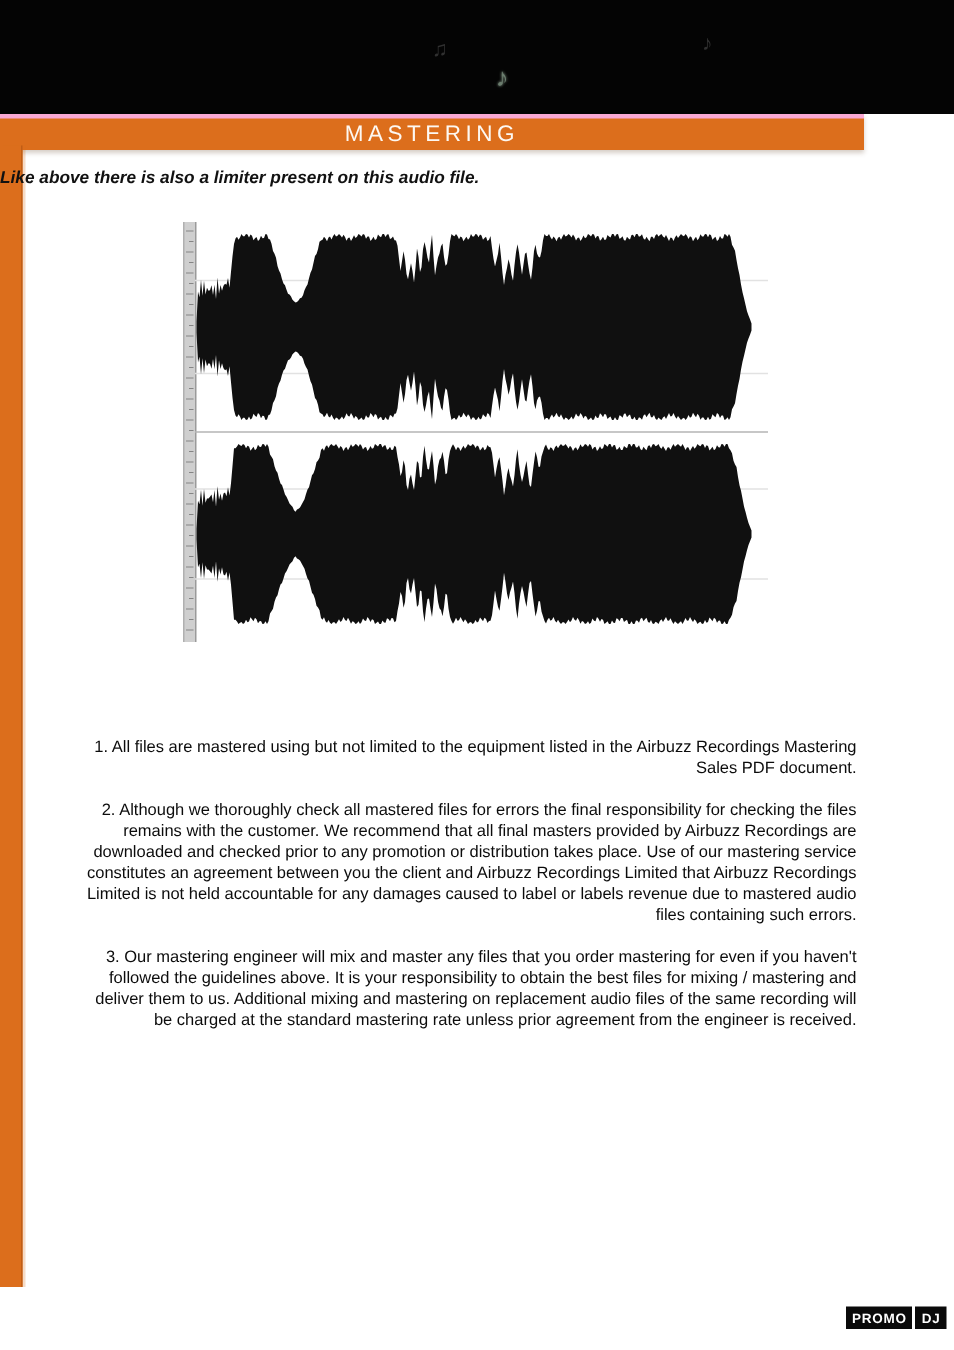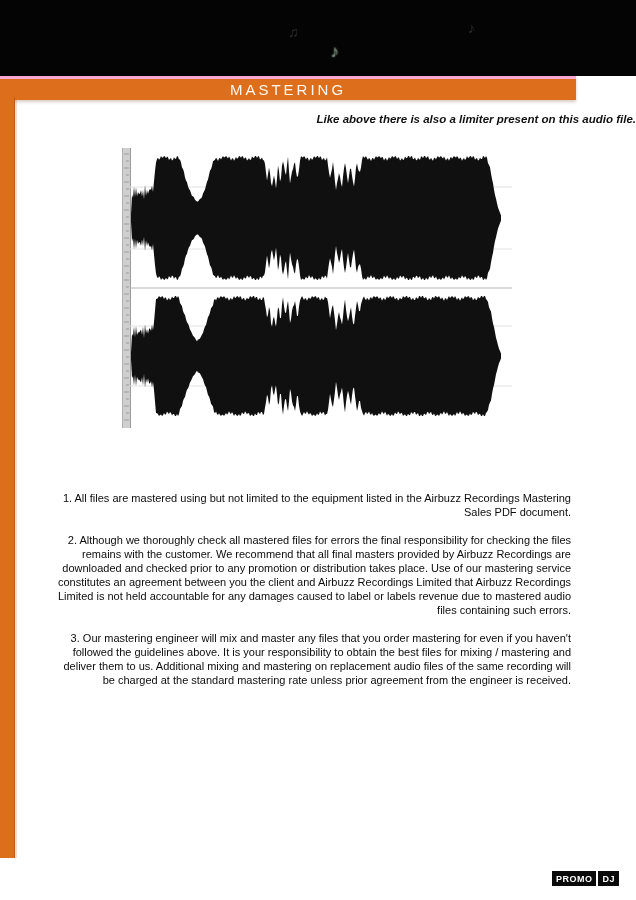--- a/index.html
+++ b/index.html
@@ -41,41 +41,41 @@
     color:#fdf8f2;font-size:15px;letter-spacing:3px;font-weight:normal;
   }
   
   .left-strip{
     position:absolute;top:97px;left:0;width:14px;height:761px;
     background:#dc6e1c;border-right:1px solid #c05d15;
     box-shadow:2px 0 0 rgba(220,110,28,.25);
   }
   
   .caption{
-    position:absolute;top:113px;left:0;width:636px;text-align:right;
+    position:absolute;top:113px;left:0;width:636px;text-align:left;
     font-style:italic;font-weight:600;font-size:11.5px;color:#111;
   }
   
   .waveform-box{
     position:absolute;top:148px;left:122px;width:390px;height:281px;background:#fff;
   }
   .waveform-box svg{display:block;}
   
   .terms{
     position:absolute;top:491px;left:55px;width:516px;color:#0c0c0c;
   }
   .terms h2{
     margin:0 0 18px 0;font-size:12.5px;color:#e5690f;font-weight:bold;
   }
   .terms p{
     margin:0 0 14px 0;font-size:11px;line-height:14px;text-align:right;
   }
   
   .promodj{
-    position:absolute;top:871px;right:17px;display:flex;gap:2px;cursor:pointer;
+    position:absolute;top:871px;right:5px;display:flex;gap:2px;cursor:pointer;
   }
   .promodj span{
     background:#0a0a0a;color:#fff;font-weight:bold;font-size:9px;
     letter-spacing:.5px;padding:3px 4px 2px 4px;line-height:10px;
   }
 </style>
 </head>
 <body>
 
 <div class="header">

